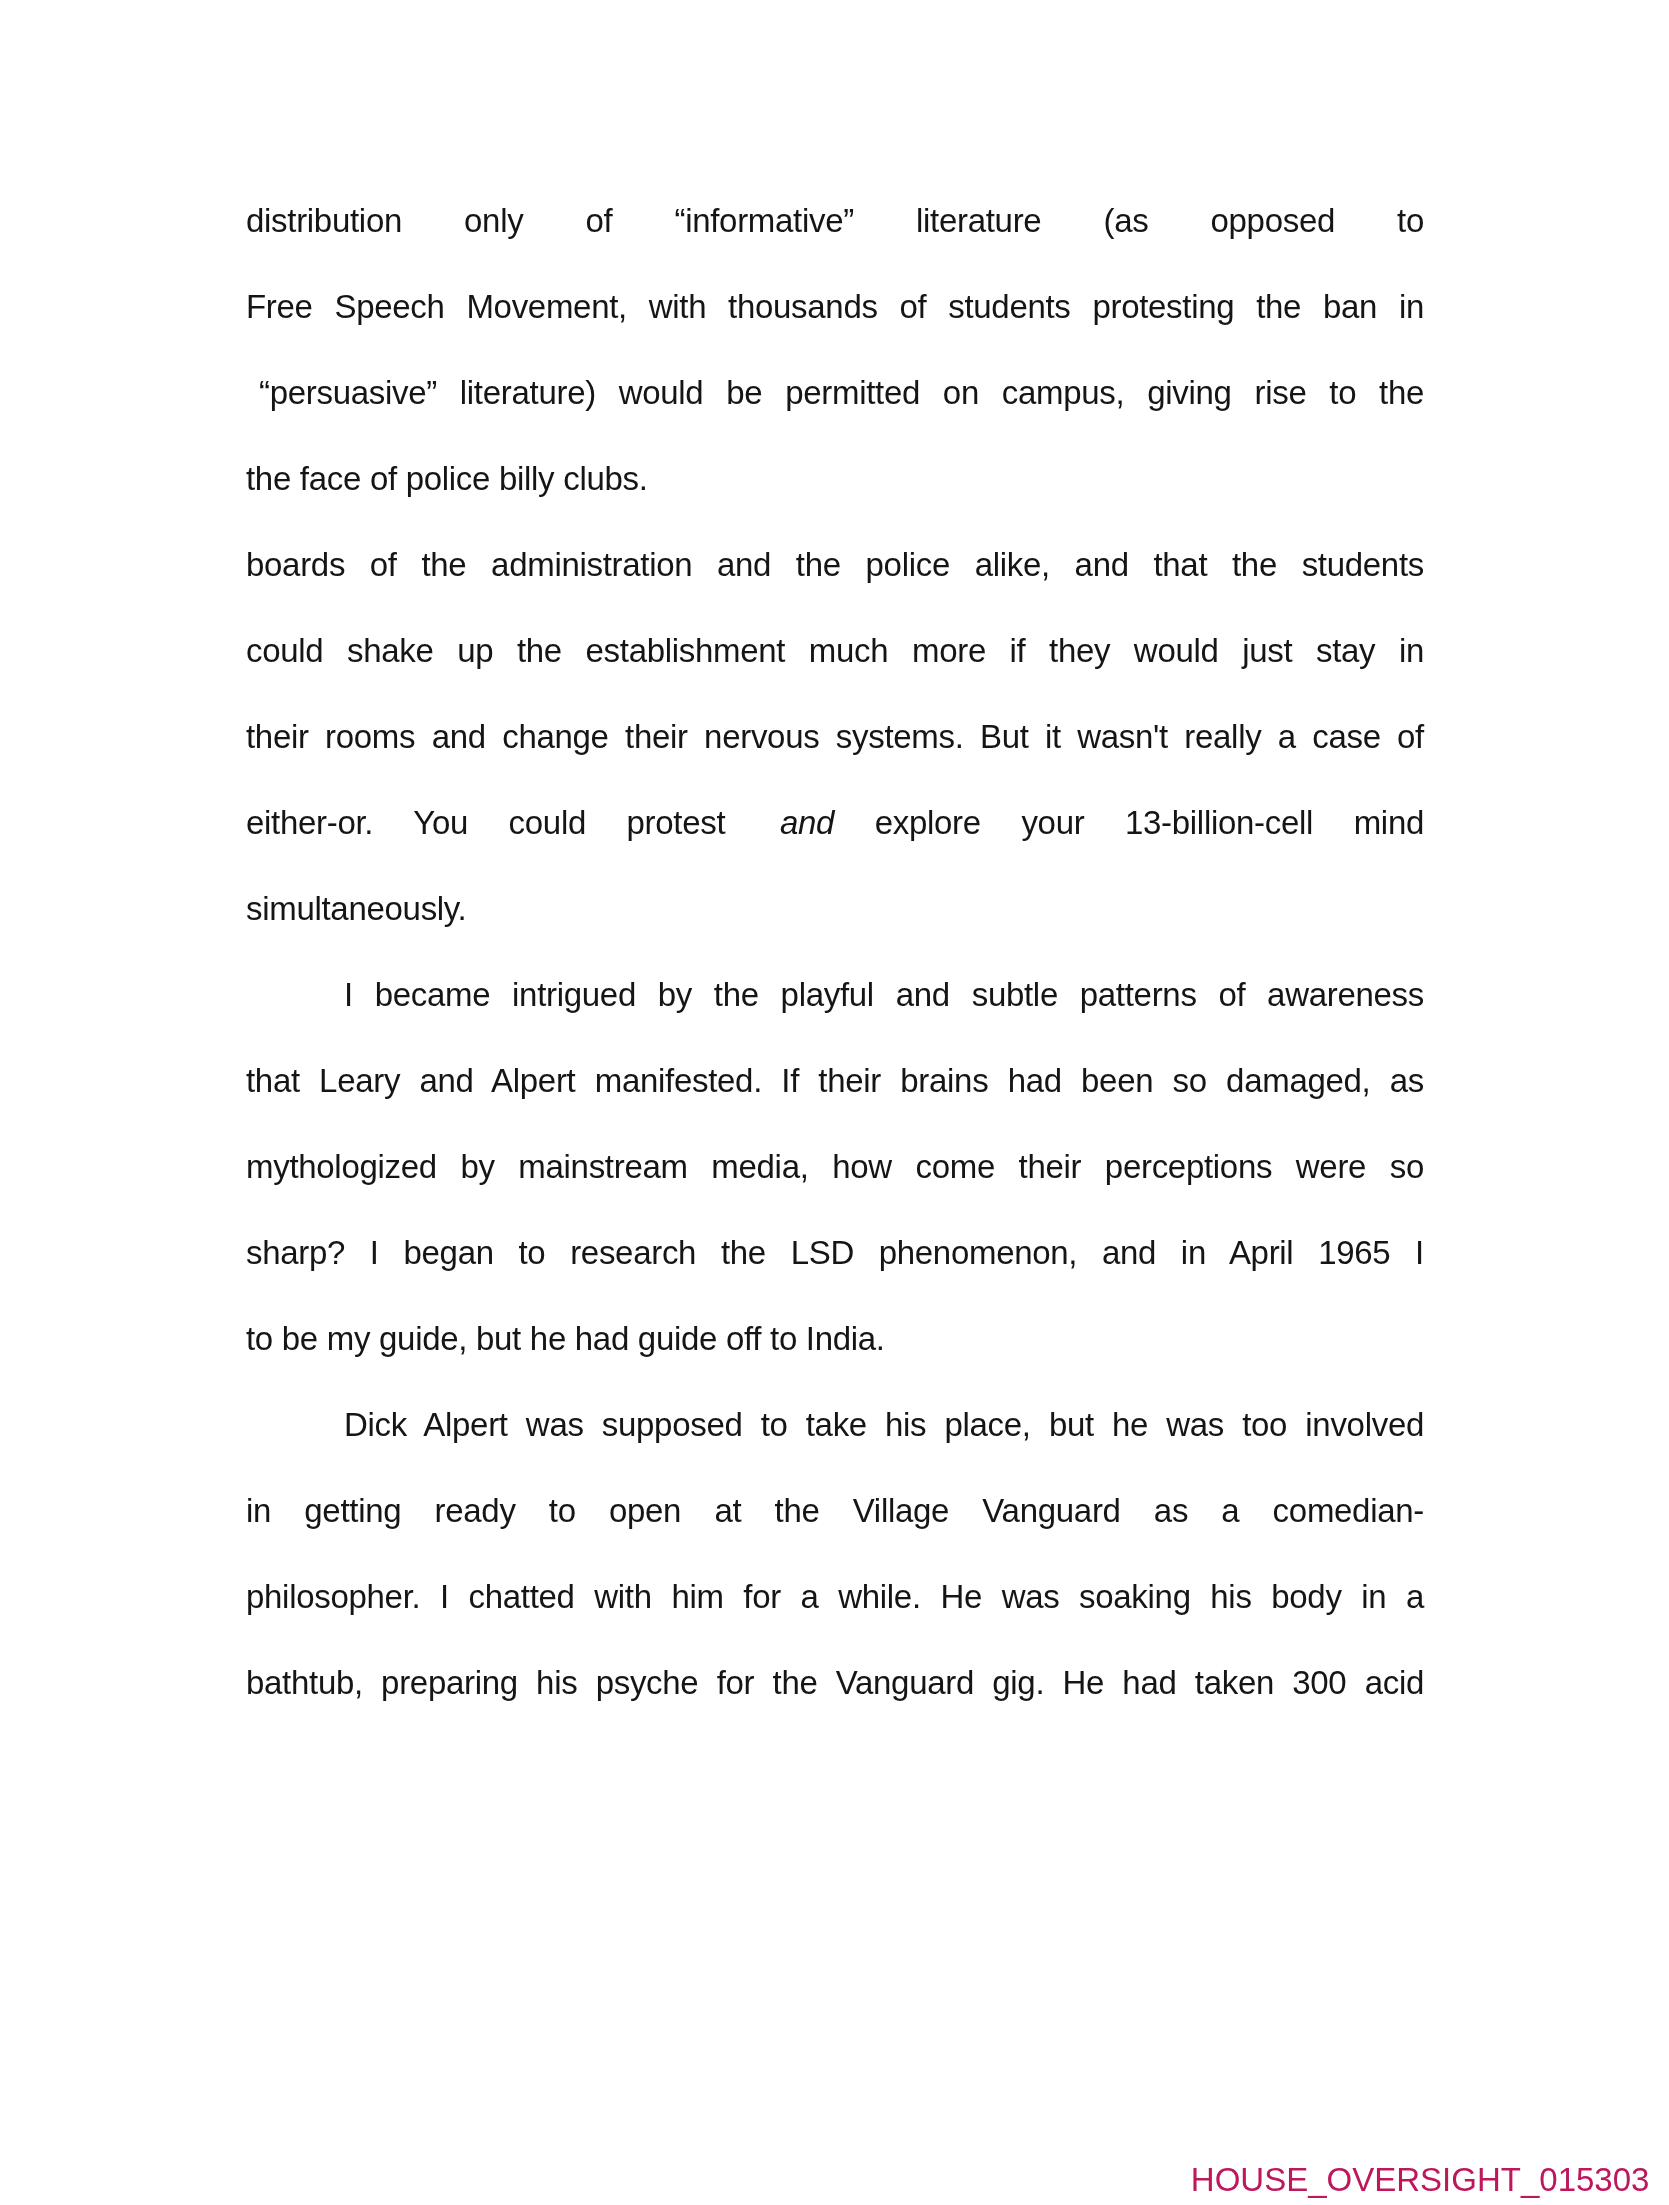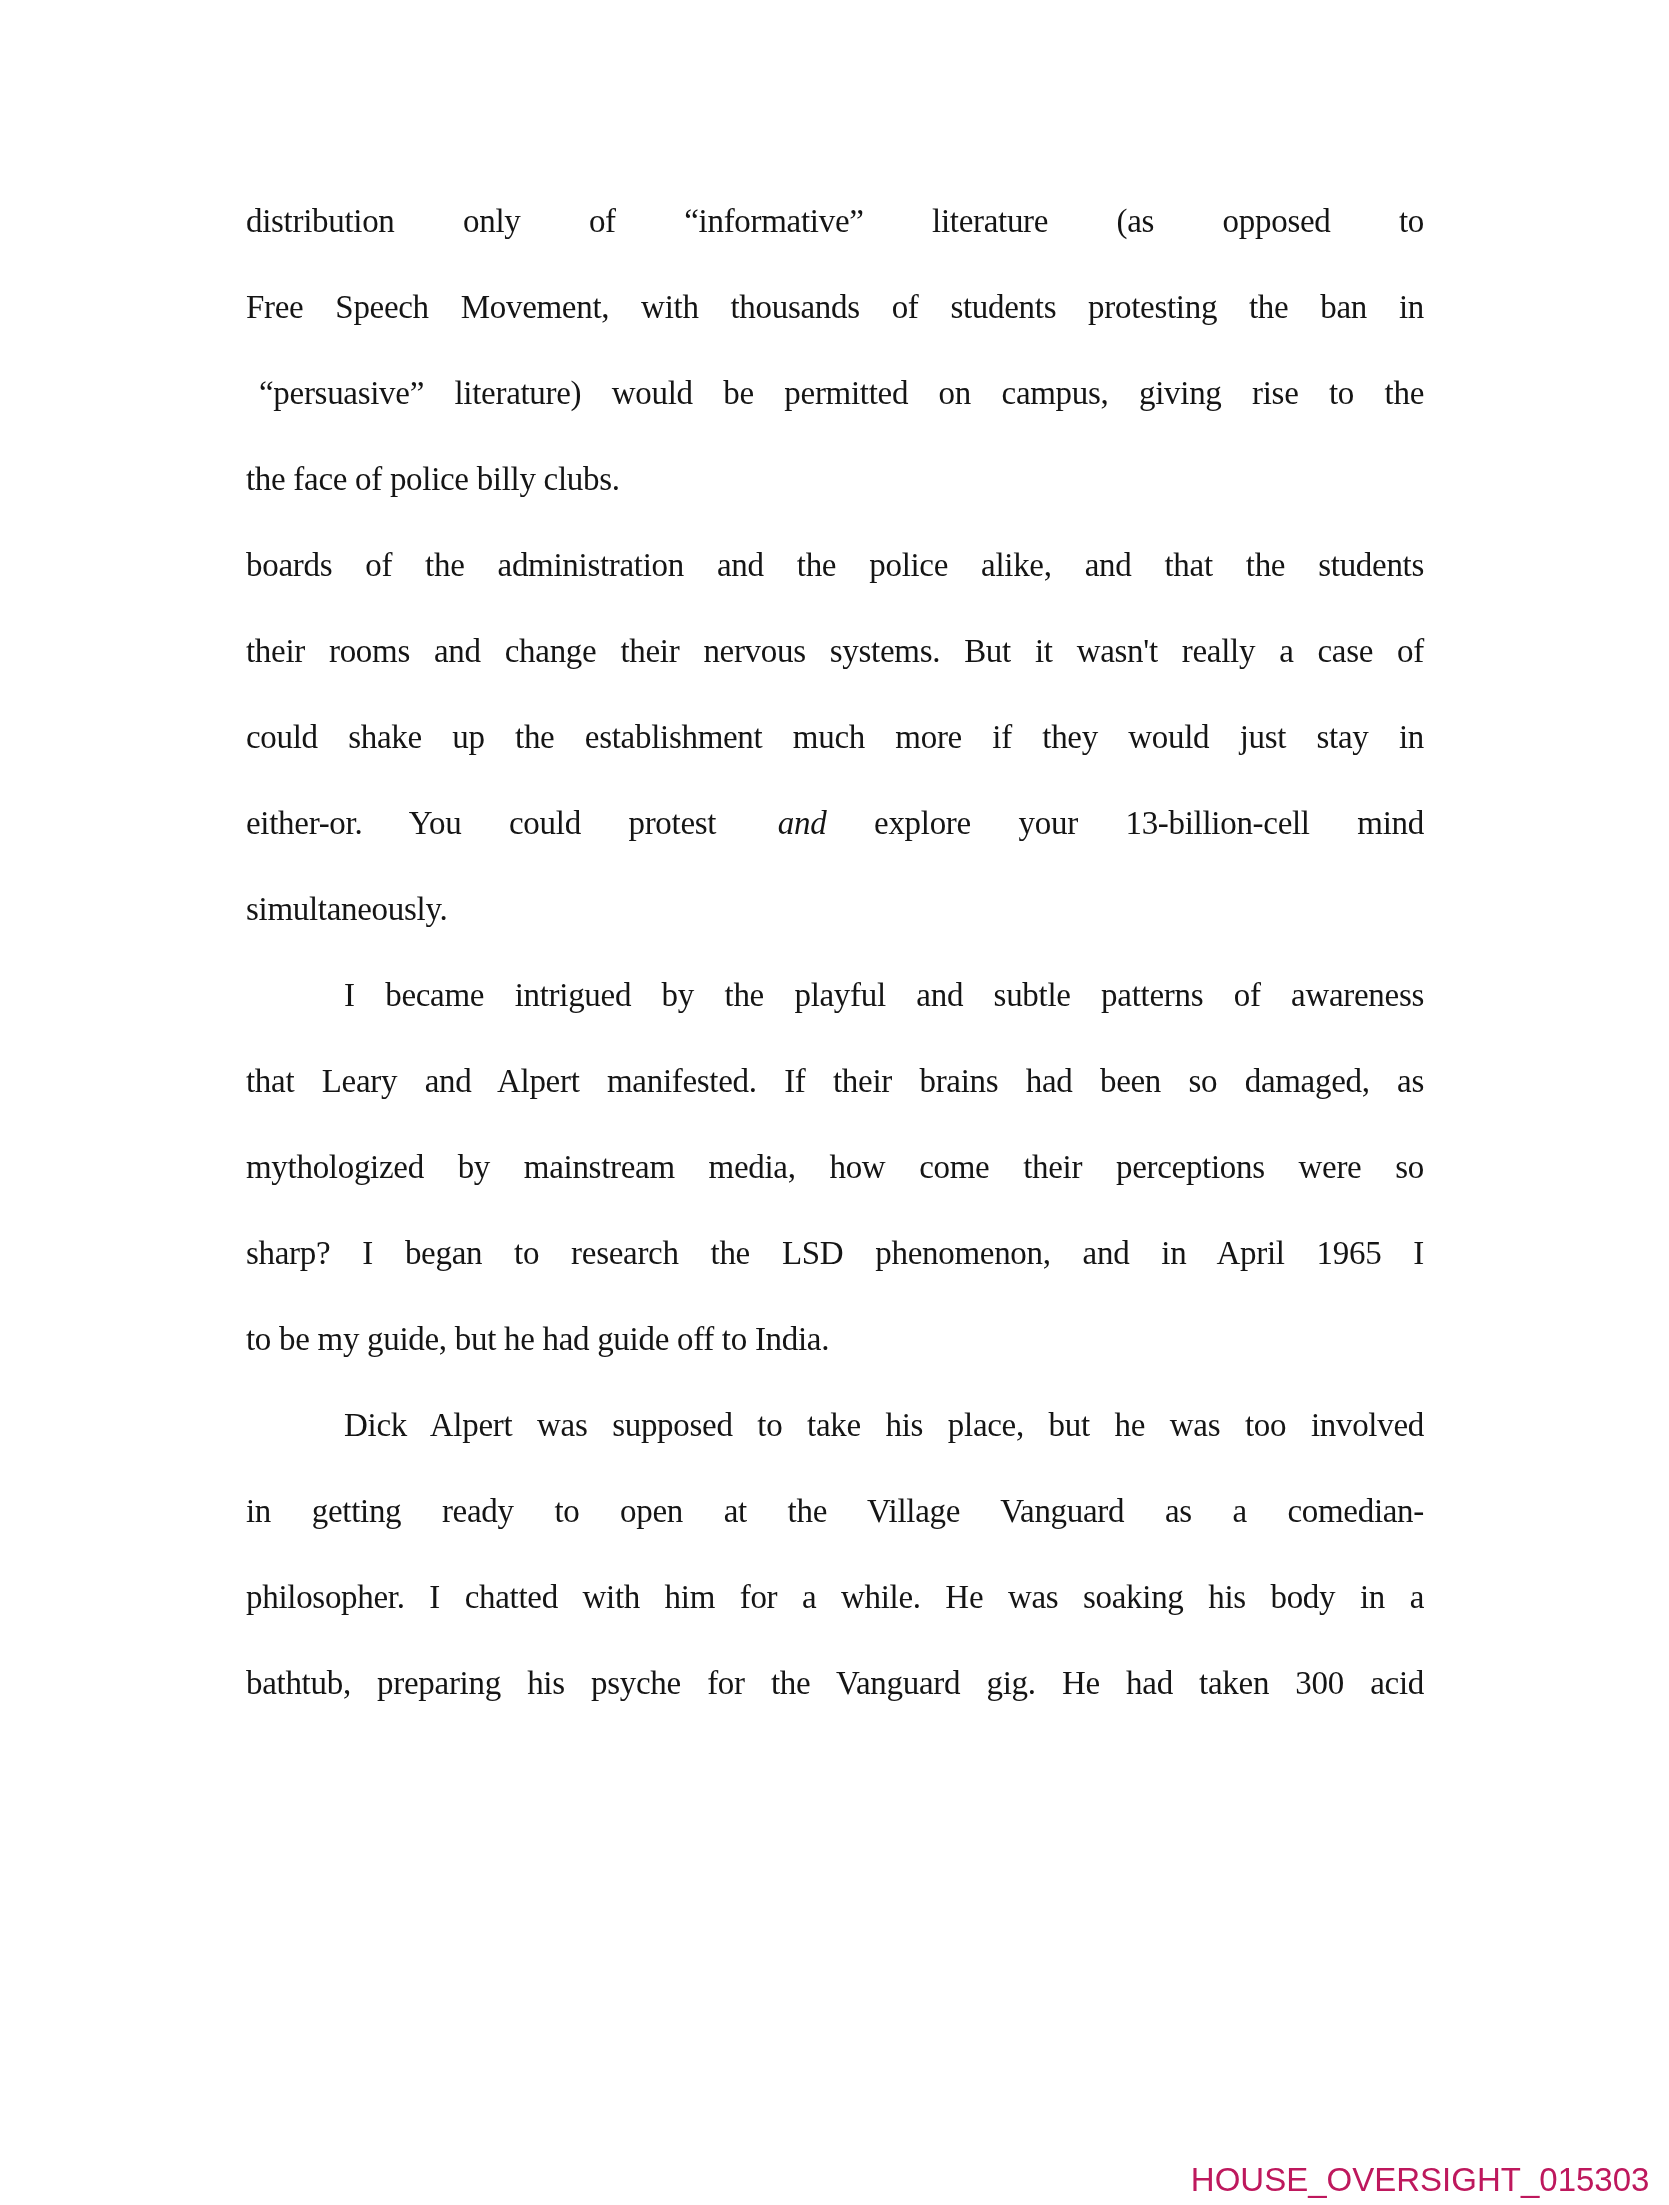--- a/index.html
+++ b/index.html
@@ -30,21 +30,20 @@
     font-weight: 400;
   }
   .paragraph {
     margin: 0;
     padding: 0;
   }
   .line {
     height: 86px;
     line-height: 86px;
     overflow: visible;
-    font-family: Liberation Serif, serif;
   }
   
   .line.jl {
     text-align: justify;
     text-align-last: justify;
   }
   
   .line.ll {
     text-align: left;
     text-align-last: left;
@@ -69,22 +68,22 @@
 <div class="page">
   <div class="body-text" id="body-text">
       <div class="paragraph">
         <div class="line jl"><span>distribution only of “informative” literature (as opposed to</span></div>
         <div class="line jl"><span>Free Speech Movement, with thousands of students protesting the ban in</span></div>
         <div class="line jl" style="padding-left: 13px;"><span>“persuasive” literature) would be permitted on campus, giving rise to the</span></div>
         <div class="line ll"><span>the face of police billy clubs.</span></div>
       </div>
       <div class="paragraph">
         <div class="line jl"><span>boards of the administration and the police alike, and that the students</span></div>
+        <div class="line jl"><span>could shake up the establishment much more if they would just stay in</span></div>
         <div class="line jl"><span>their rooms and change their nervous systems. But it wasn't really a case of</span></div>
-        <div class="line jl"><span>could shake up the establishment much more if they would just stay in</span></div>
         <div class="line jl"><span>either-or. You could protest </span><span class="it">and</span><span> explore your 13-billion-cell mind</span></div>
         <div class="line ll"><span>simultaneously.</span></div>
       </div>
       <div class="paragraph">
         <div class="line jl" style="padding-left: 98px;"><span>I became intrigued by the playful and subtle patterns of awareness</span></div>
         <div class="line jl"><span>that Leary and Alpert manifested. If their brains had been so damaged, as</span></div>
         <div class="line jl"><span>mythologized by mainstream media, how come their perceptions were so</span></div>
         <div class="line jl"><span>sharp? I began to research the LSD phenomenon, and in April 1965 I</span></div>
         <div class="line ll"><span>to be my guide, but he had guide off to India.</span></div>
       </div>

